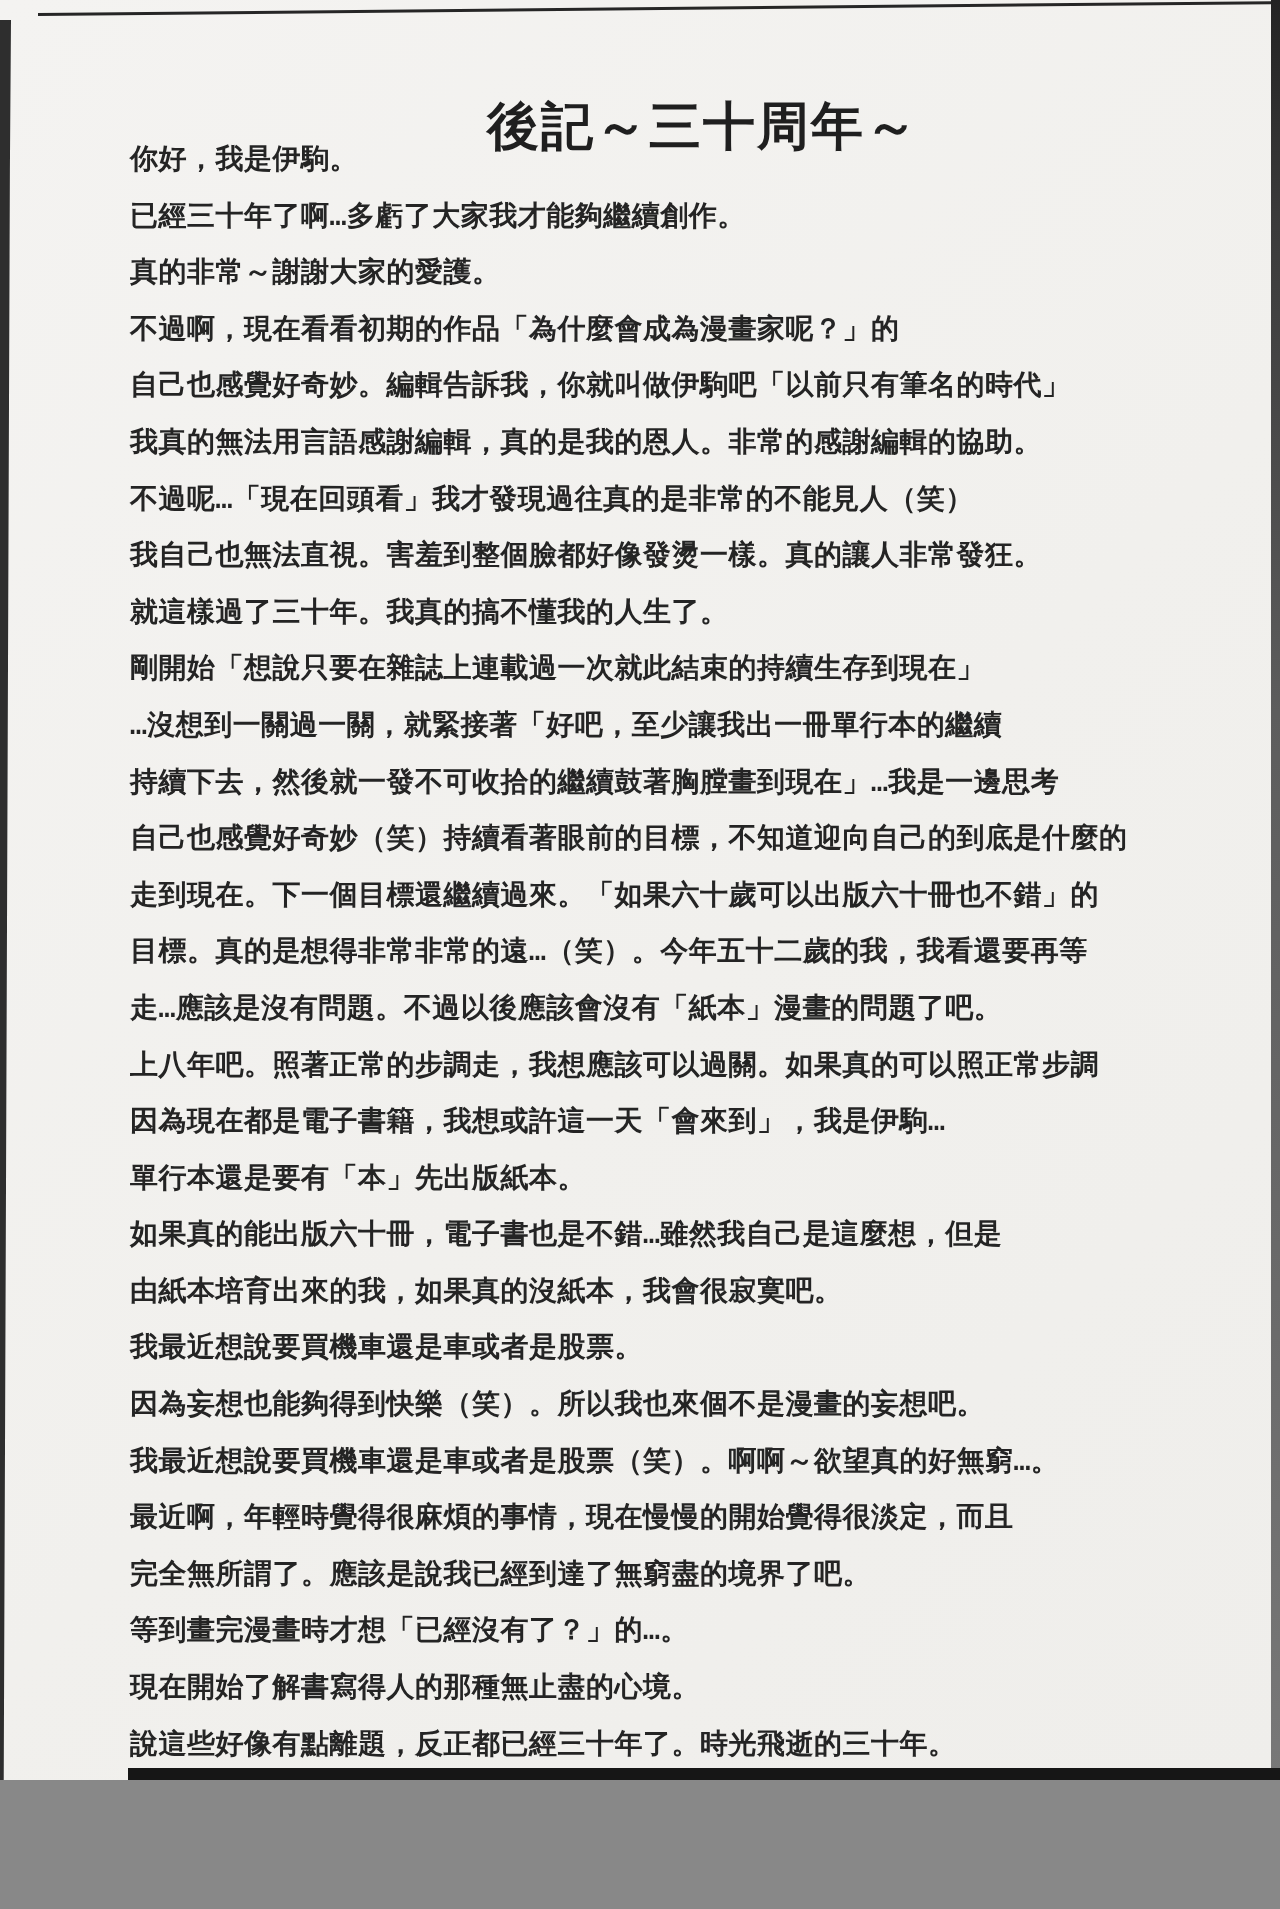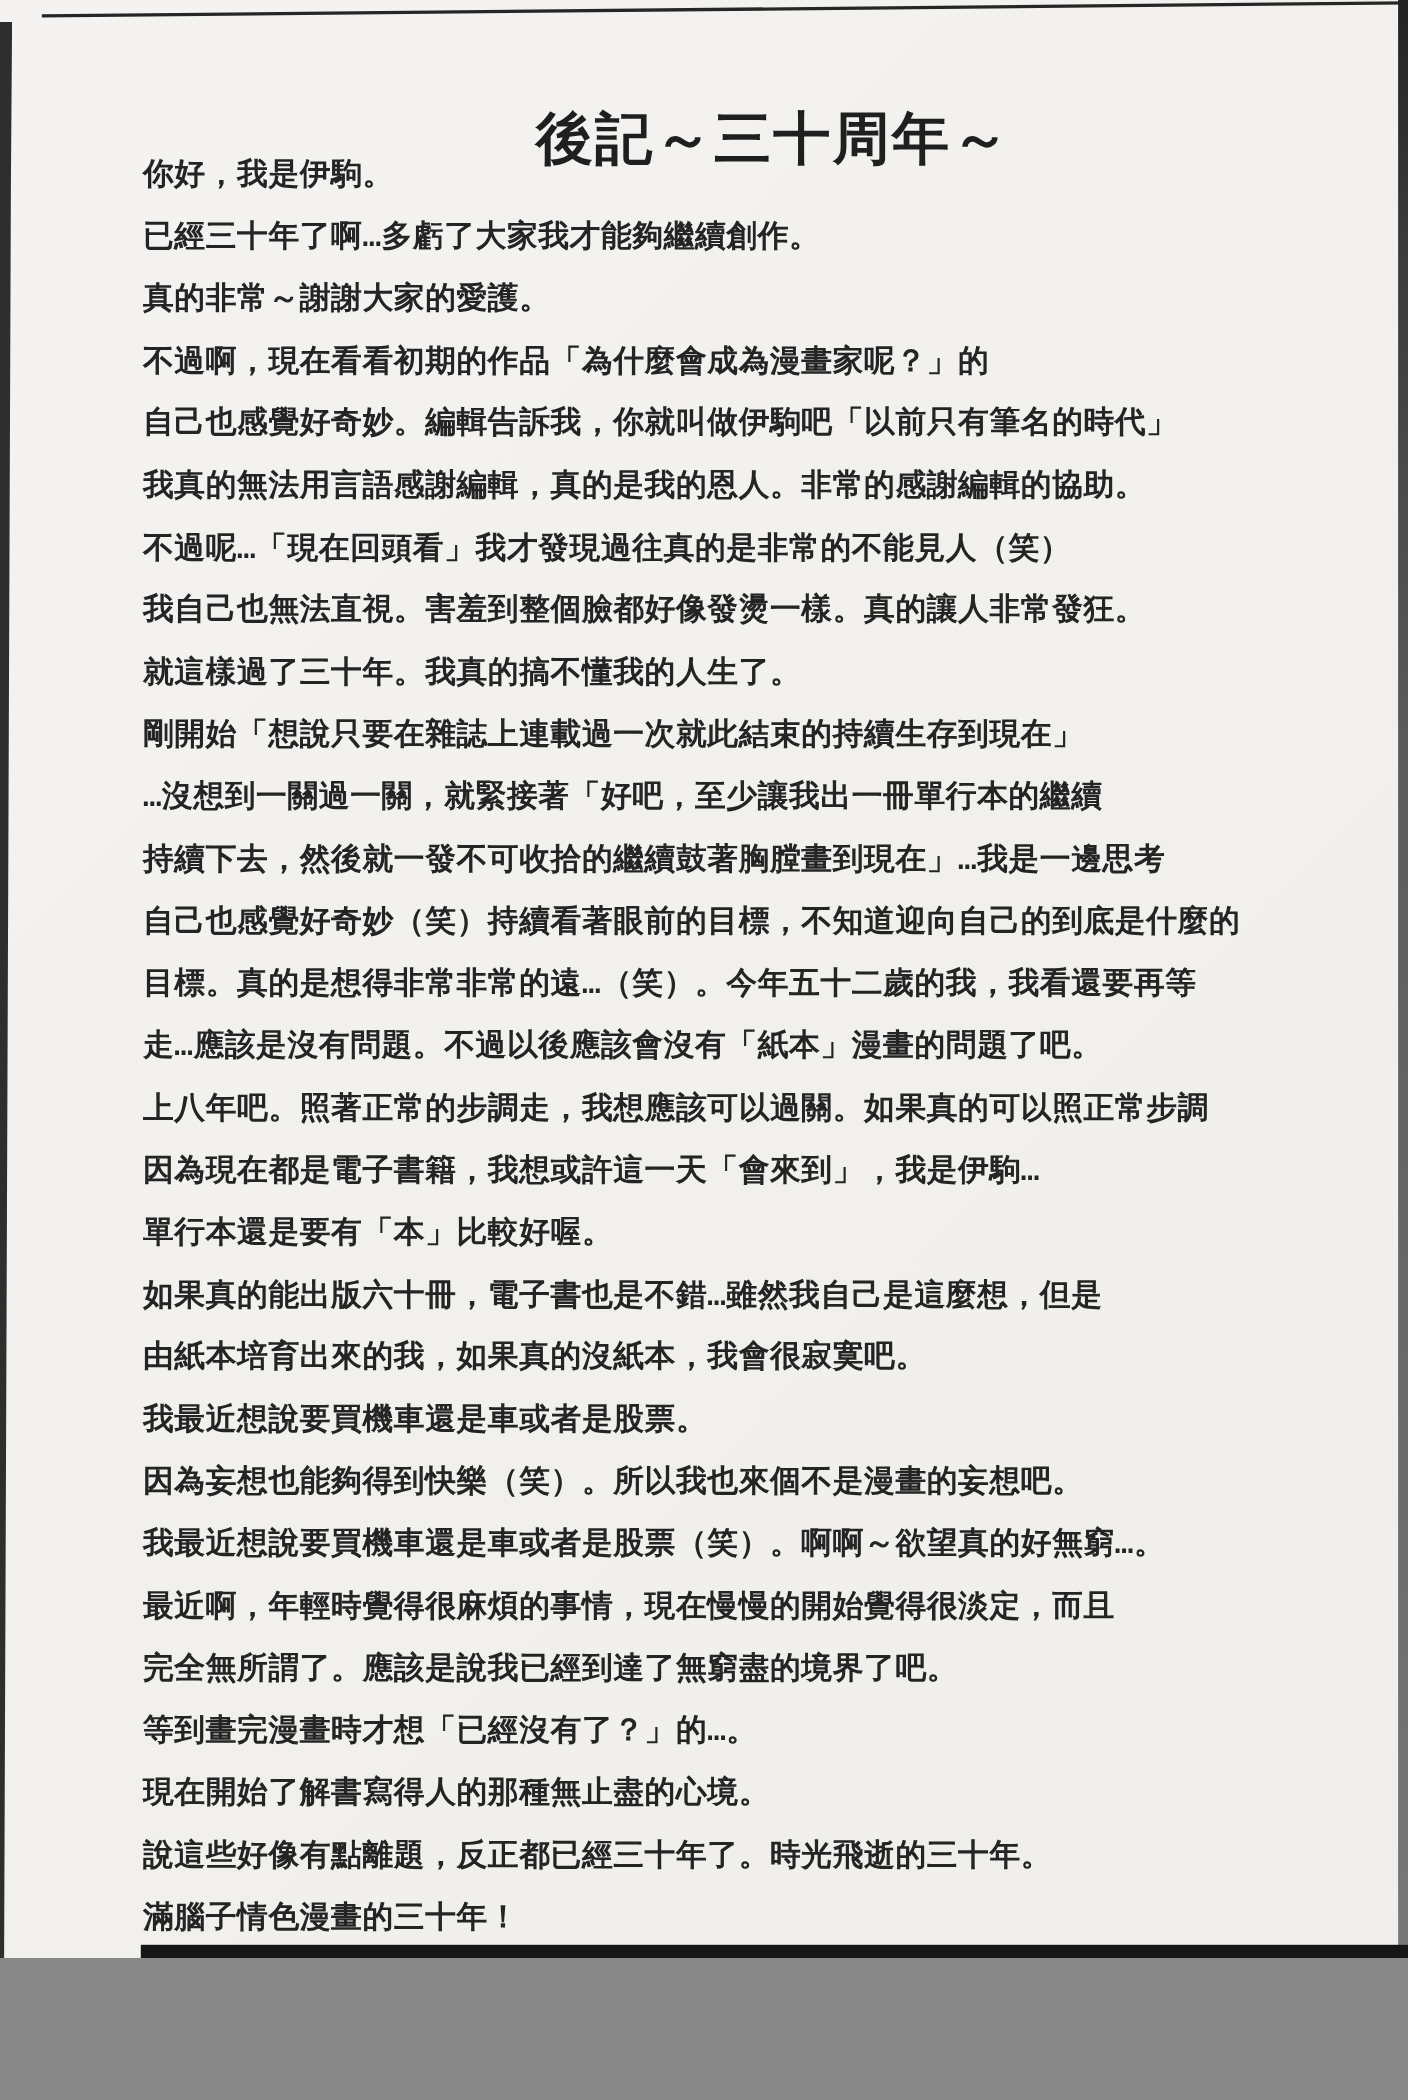--- a/index.html
+++ b/index.html
@@ -89,25 +89,26 @@
       <div class="line">不過啊，現在看看初期的作品「為什麼會成為漫畫家呢？」的</div>
       <div class="line">自己也感覺好奇妙。編輯告訴我，你就叫做伊駒吧「以前只有筆名的時代」</div>
       <div class="line">我真的無法用言語感謝編輯，真的是我的恩人。非常的感謝編輯的協助。</div>
       <div class="line">不過呢…「現在回頭看」我才發現過往真的是非常的不能見人（笑）</div>
       <div class="line">我自己也無法直視。害羞到整個臉都好像發燙一樣。真的讓人非常發狂。</div>
       <div class="line">就這樣過了三十年。我真的搞不懂我的人生了。</div>
       <div class="line">剛開始「想說只要在雜誌上連載過一次就此結束的持續生存到現在」</div>
       <div class="line">…沒想到一關過一關，就緊接著「好吧，至少讓我出一冊單行本的繼續</div>
       <div class="line">持續下去，然後就一發不可收拾的繼續鼓著胸膛畫到現在」…我是一邊思考</div>
       <div class="line">自己也感覺好奇妙（笑）持續看著眼前的目標，不知道迎向自己的到底是什麼的</div>
+      <div class="line">走到現在。下一個目標還繼續過來。「如果六十歲可以出版六十冊也不錯」的</div>
       <div class="line">目標。真的是想得非常非常的遠…（笑）。今年五十二歲的我，我看還要再等</div>
       <div class="line">走…應該是沒有問題。不過以後應該會沒有「紙本」漫畫的問題了吧。</div>
       <div class="line">上八年吧。照著正常的步調走，我想應該可以過關。如果真的可以照正常步調</div>
       <div class="line">因為現在都是電子書籍，我想或許這一天「會來到」，我是伊駒…</div>
-      <div class="line">單行本還是要有「本」比較好喔。</div>
+      <div class="line">單行本還是要有「本」先出版紙本。</div>
       <div class="line">如果真的能出版六十冊，電子書也是不錯…雖然我自己是這麼想，但是</div>
       <div class="line">由紙本培育出來的我，如果真的沒紙本，我會很寂寞吧。</div>
       <div class="line">我最近想說要買機車還是車或者是股票。</div>
       <div class="line">因為妄想也能夠得到快樂（笑）。所以我也來個不是漫畫的妄想吧。</div>
       <div class="line">我最近想說要買機車還是車或者是股票（笑）。啊啊～欲望真的好無窮…。</div>
       <div class="line">最近啊，年輕時覺得很麻煩的事情，現在慢慢的開始覺得很淡定，而且</div>
       <div class="line">完全無所謂了。應該是說我已經到達了無窮盡的境界了吧。</div>
       <div class="line">等到畫完漫畫時才想「已經沒有了？」的…。</div>
       <div class="line">現在開始了解書寫得人的那種無止盡的心境。</div>
       <div class="line">說這些好像有點離題，反正都已經三十年了。時光飛逝的三十年。</div>

